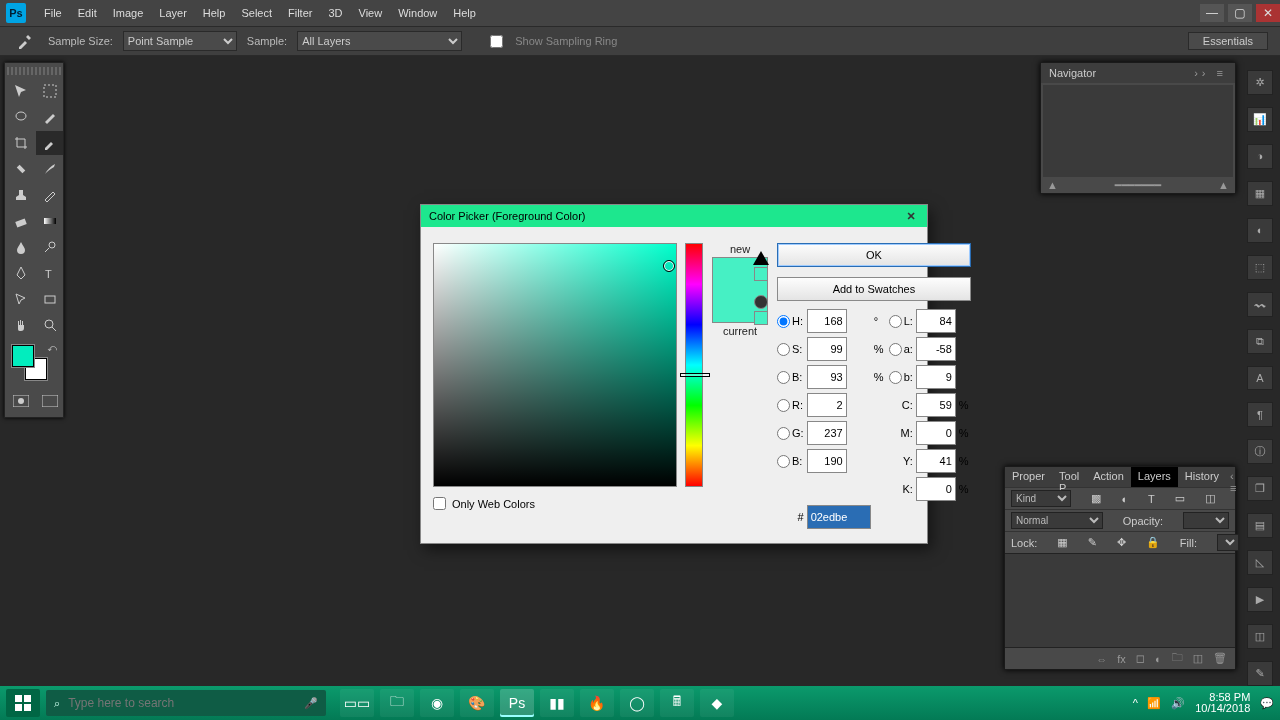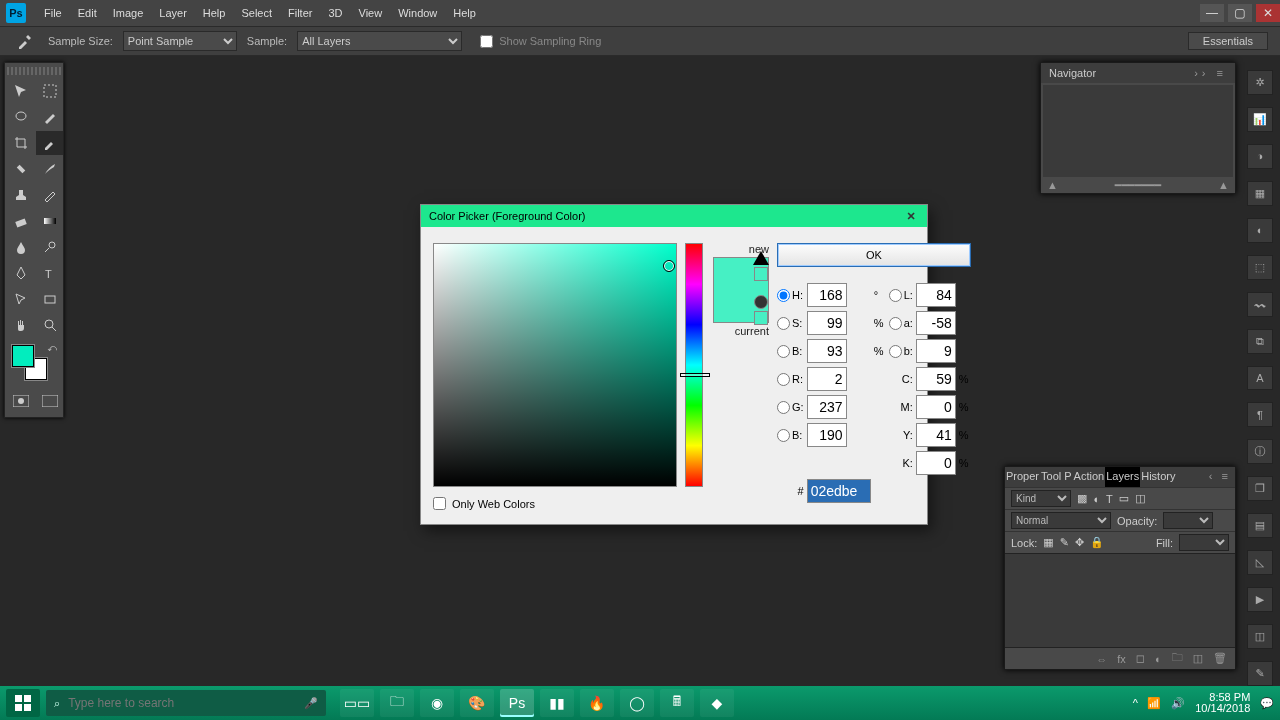--- a/index.html
+++ b/index.html
@@ -10,21 +10,21 @@
 .menubar .menu-item{padding:0 8px;cursor:default}
 .menubar .win-controls{margin-left:auto;display:flex}
 .menubar .win-btn{width:24px;height:18px;background:#555;margin-left:4px;display:flex;align-items:center;justify-content:center;color:#ddd;font-size:12px}
 .menubar .win-btn.close{background:#a33}
 
 .optionsbar{height:30px;background:#3f3f3f;border-top:1px solid #2a2a2a;border-bottom:1px solid #2a2a2a;display:flex;align-items:center;color:#bbb;padding:0 12px;gap:10px}
 .optionsbar .tool-icon{width:26px;height:20px;display:flex;align-items:center;justify-content:center}
 .optionsbar select{background:#4a4a4a;color:#ccc;border:1px solid #2a2a2a;height:20px;font-size:11px}
 .optionsbar .sel1{width:114px}
 .optionsbar .sel2{width:165px}
-.optionsbar .chk{display:flex;align-items:center;gap:6px;color:#888;margin-left:8px}
+.optionsbar .chk{display:flex;align-items:center;gap:12px;color:#888;margin-left:18px}
 .optionsbar .chk input{accent-color:#555}
 .essentials{margin-left:auto;background:#4a4a4a;border:1px solid #2a2a2a;padding:2px 14px;color:#ccc}
 
 .workspace{position:absolute;top:56px;left:0;right:0;bottom:34px;background:#282828}
 
 .tools{position:absolute;left:4px;top:6px;width:60px;background:#4a4a4a;border:1px solid #222;padding:4px 2px;display:grid;grid-template-columns:1fr 1fr;gap:2px;box-shadow:0 0 4px #000}
 .tools .grab{grid-column:1/3;height:8px;background:repeating-linear-gradient(90deg,#666 0 2px,#4a4a4a 2px 4px);margin-bottom:2px}
 .tool{width:27px;height:24px;display:flex;align-items:center;justify-content:center;color:#ccc;border:1px solid transparent}
 .tool.active{background:#2a2a2a}
 .color-swatches{grid-column:1/3;position:relative;height:44px;margin-top:4px}
@@ -37,55 +37,55 @@
 .rightdock .ricon{width:26px;height:26px;display:flex;align-items:center;justify-content:center;background:#3a3a3a;border:1px solid #222}
 
 .navigator{position:absolute;right:44px;top:6px;width:196px;height:132px;background:#494949;border:1px solid #1a1a1a;box-shadow:0 0 6px #000}
 .navigator .nav-head{height:20px;background:#3d3d3d;color:#ccc;padding:3px 8px;display:flex;align-items:center}
 .navigator .nav-head span.icons{margin-left:auto;letter-spacing:4px;color:#999}
 .navigator .nav-body{height:92px;background:#3a3a3a;margin:2px}
 .navigator .nav-foot{height:16px;display:flex;justify-content:space-between;padding:0 6px;color:#999;font-size:9px}
 
 .layers{position:absolute;right:44px;top:410px;width:232px;height:204px;background:#494949;border:1px solid #1a1a1a;box-shadow:0 0 6px #000;color:#ccc}
 .layers .tabs{display:flex;height:20px;background:#3d3d3d;font-size:10px}
-.layers .tabs span{padding:3px 1px}
+.layers .tabs span{padding:3px 7px}
 .layers .tabs span.active{background:#000000}
 .layers .tabs .menus{margin-left:auto;padding:3px 4px;letter-spacing:3px;color:#999}
-.layers .row{display:flex;align-items:center;height:22px;padding:0 6px;gap:6px;border-top:1px solid #333}
+.layers .row{display:flex;align-items:center;height:22px;padding:0 6px;gap:20px;border-top:1px solid #333}
 .layers .row select{background:#3a3a3a;color:#bbb;border:1px solid #222;height:17px;font-size:10px}
 .layers .body{height:94px;background:#3a3a3a;border-top:1px solid #222}
 .layers .foot{height:22px;display:flex;align-items:center;justify-content:flex-end;gap:10px;padding:0 8px;color:#999;border-top:1px solid #222}
 
 .canvas{position:absolute;left:72px;right:244px;top:0;bottom:0;background:#282828}
 
 .dialog{position:absolute;left:420px;top:148px;width:508px;background:#efefef;border:1px solid #888;box-shadow:4px 6px 14px rgba(0,0,0,.5)}
 .dialog .titlebar{height:22px;background:#1de78e;color:#000;display:flex;align-items:center;padding:0 8px}
 .dialog .titlebar .close{margin-left:auto;width:16px;height:16px;display:flex;align-items:center;justify-content:center;color:#333;font-weight:bold}
 .dialog .content{padding:16px 12px 14px;display:flex;gap:8px}
 
 .cfield{position:relative;width:244px;height:244px;flex-shrink:0;border:1px solid #888}
 .cfield .layer-white{position:absolute;inset:0;background:linear-gradient(to right,#fff,rgba(255,255,255,0))}
 .cfield .layer-black{position:absolute;inset:0;background:linear-gradient(to bottom,rgba(0,0,0,0),#000)}
 .cfield .cursor{position:absolute;width:12px;height:12px;border:1px solid #000;border-radius:50%;box-shadow:0 0 0 1px #fff inset;transform:translate(-50%,-50%)}
 
 .hue{position:relative;width:18px;height:244px;flex-shrink:0;border:1px solid #888;background:linear-gradient(to bottom,red,magenta,blue,cyan,lime,yellow,red)}
 .hue .hcursor{position:absolute;left:-6px;width:30px;height:4px;border:1px solid #000;background:rgba(255,255,255,.3);transform:translateY(-50%)}
 
-.midcol{width:70px;display:flex;flex-direction:column;align-items:flex-end;font-size:11px;gap:2px;padding-top:0}
+.midcol{width:70px;display:flex;flex-direction:column;align-items:center;font-size:11px;gap:2px;padding-top:0}
 .midcol .lbl{color:#222}
 .swatchpair{width:56px;height:66px;border:1px solid #888}
 .swatchpair div{height:50%}
 .warntri{width:16px;height:14px;background:#000;clip-path:polygon(50% 0,100% 100%,0 100%);margin-top:2px}
 .tinysq{width:14px;height:14px;border:1px solid #888;margin-top:2px}
 
 .rightcol{flex:1;display:flex;flex-direction:column;gap:2px}
 .rightcol button{height:24px;background:linear-gradient(#fdfdfd,#e4e4e4);border:1px solid #8a8a8a;font-size:11px;color:#000}
 .rightcol button.primary{border:1px solid #2a6db4;box-shadow:0 0 0 1px #9ecbff inset}
 .fields{margin-top:6px;display:grid;grid-template-columns:auto auto auto auto auto auto;row-gap:4px;column-gap:3px;align-items:center;font-size:11px;color:#000}
-.fields input[type=text]{width:40px;height:24px;border:1px solid #888;font-size:14px;padding:11px 3px;text-align:right;background:#fff}
+.fields input[type=text]{width:40px;height:24px;border:1px solid #888;font-size:11px;padding:11px 3px;text-align:right;background:#fff}
 .fields input.hex{width:64px;text-align:left}
 .fields input.hex.sel{background:#2a6db4;color:#fff}
 .fields .unit{width:12px;text-align:left}
 .fields label{display:flex;align-items:center;gap:2px}
 .fields input[type=radio]{margin:0}
 .webonly{margin-top:10px;display:flex;align-items:center;gap:6px;font-size:11px;color:#000}
 
 .taskbar{position:absolute;left:0;right:0;bottom:0;height:34px;background:linear-gradient(#0b9a6c,#037a55);display:flex;align-items:center;padding:0 6px;gap:6px;color:#fff}
 .taskbar .start{width:34px;height:28px;background:#064;display:flex;align-items:center;justify-content:center;border-radius:2px}
 .taskbar .search{flex:0 0 280px;height:26px;background:#0f5c45;border-radius:2px;display:flex;align-items:center;padding:0 8px;gap:8px;color:#cfe}
@@ -375,20 +375,21 @@
           <div class="warntri"></div>
           <div class="tinysq" id="gamutsq" style="background: rgb(70, 240, 196);"></div>
           <div style="height:14px"></div>
           <div style="width:14px;height:14px;border:1px solid #888;background:#333;border-radius:50%"></div>
           <div class="tinysq" id="websq" style="background: rgb(70, 240, 196);"></div>
         </div>
       </div>
       <div class="rightcol">
         <button class="primary">OK</button>
         <div style="height:6px"></div>
+        <button>Add to Swatches</button>
         <div class="fields">
           <label><input type="radio" name="m" checked="" style="">H:</label>
             <input type="text" value="168" style="">
             <span class="unit">°</span>
           <label><input type="radio" name="m2" style="">L:</label>
             <input type="text" value="84" style="">
             <span class="unit"></span>
 
           <label><input type="radio" name="m" style="">S:</label>
             <input type="text" value="99" style="">

